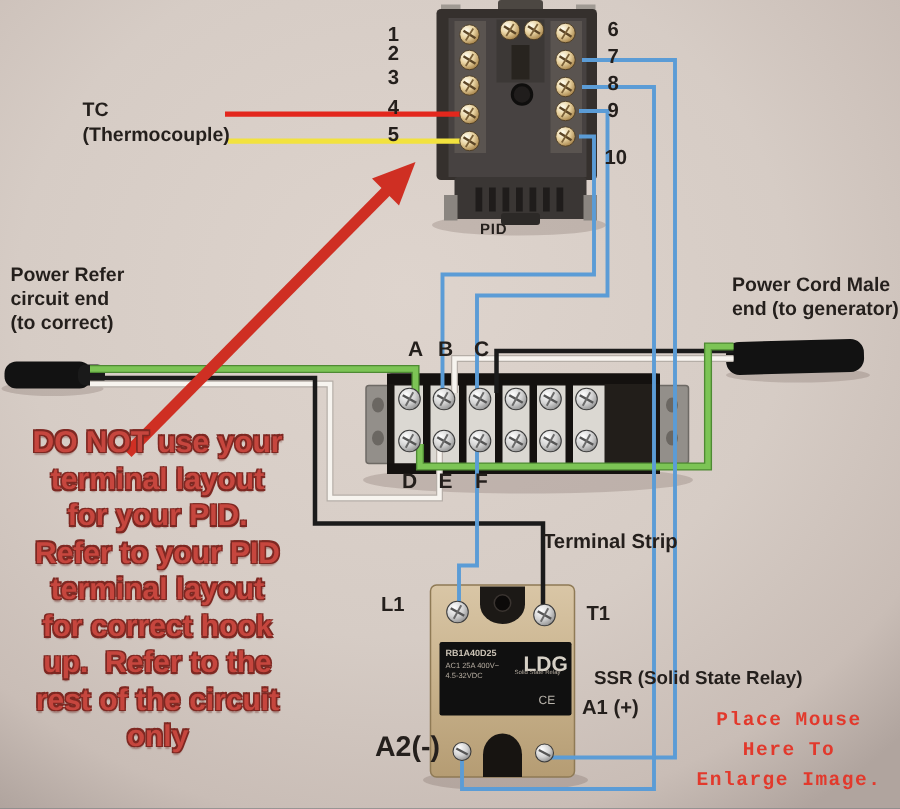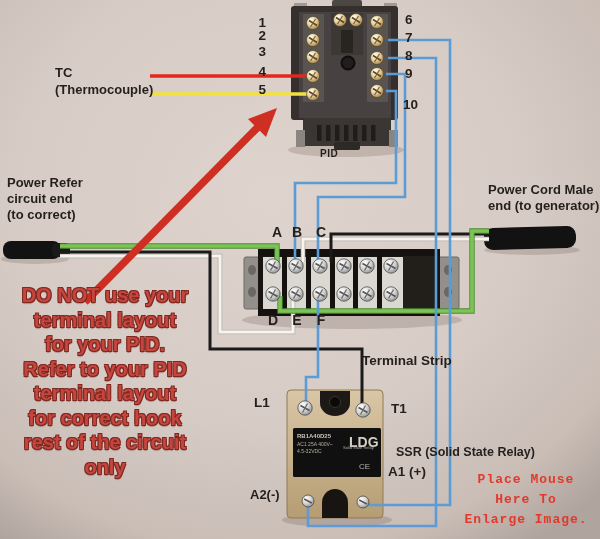--- a/index.html
+++ b/index.html
@@ -240,27 +240,28 @@
 <div class="lbl f14" style="left:311px;top:312px;width:20px;text-align:center;">F</div>
 <div class="lbl" style="left:362px;top:313px;font-size:13.5px;margin-top:40px;">Terminal Strip</div>
 
 <div class="warnbox">
   <div class="warn-line">DO NOT use your</div>
   <div class="warn-line">terminal layout</div>
   <div class="warn-line">for your PID.</div>
   <div class="warn-line">Refer to your PID</div>
   <div class="warn-line">terminal layout</div>
   <div class="warn-line">for correct hook</div>
+  <div class="warn-line">up.  Refer to the</div>
   <div class="warn-line">rest of the circuit</div>
   <div class="warn-line">only</div>
 </div>
 
 <div class="lbl" style="left:254px;top:395px;font-size:13.5px;">L1</div>
 <div class="lbl" style="left:391px;top:401px;font-size:13.5px;">T1</div>
-<div class="lbl" style="left:250px;top:488px;font-size:13px;">A2(-)</div>
+<div class="lbl" style="left:250px;top:488px;font-size:19px;">A2(-)</div>
 <div class="lbl" style="left:388px;top:464px;font-size:13.5px;">A1 (+)</div>
 <div class="lbl" style="left:396px;top:445px;font-size:12.5px;">SSR (Solid State Relay)</div>
 
 <div class="ssrlbl" style="left:297px;top:433px;font-size:6px;font-weight:bold;color:#c9c1b4;">RB1A40D25</div>
 <div class="ssrlbl" style="left:297px;top:441px;font-size:5px;">AC1 25A 400V~</div>
 <div class="ssrlbl" style="left:297px;top:448px;font-size:5px;">4.5-32VDC</div>
 <div class="ssrlbl" style="left:349px;top:434px;font-size:14px;font-weight:bold;color:#d6d0c6;">LDG</div>
 <div class="ssrlbl" style="left:343px;top:445px;font-size:4px;">Solid State Relay</div>
 <div class="ssrlbl" style="left:359px;top:462px;font-size:8px;color:#b9b4ac;">CE</div>
 

